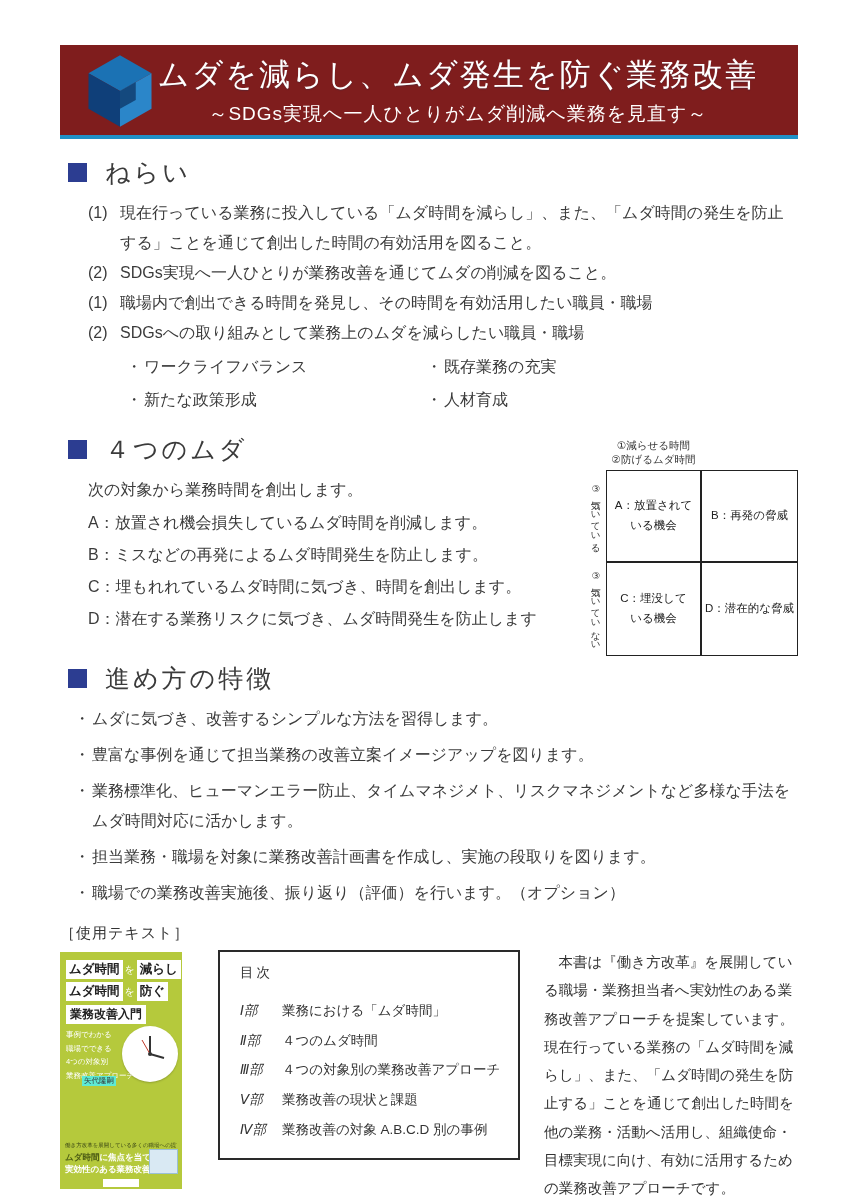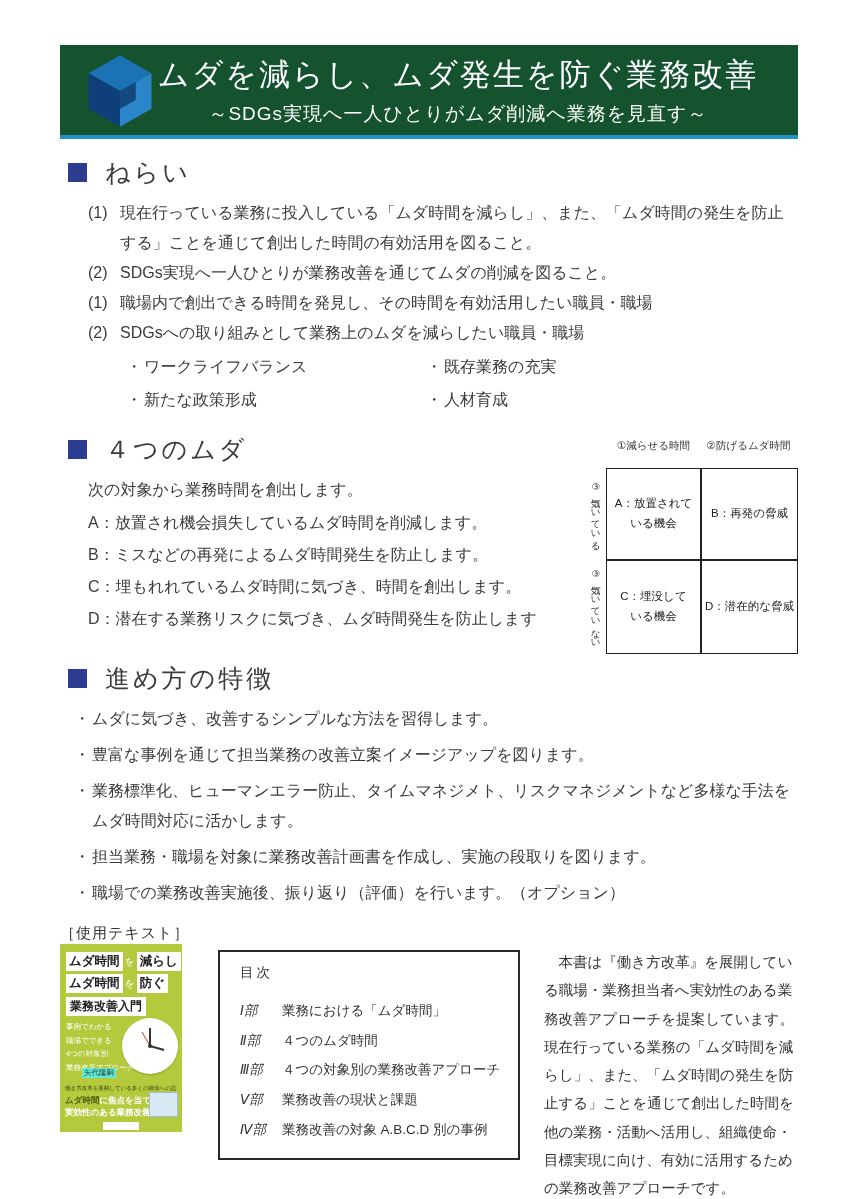--- a/index.html
+++ b/index.html
@@ -3,21 +3,21 @@
 <meta charset="utf-8">
 <style>
   html,body{margin:0;padding:0;}
   body{
     width:855px;height:1199px;background:#ffffff;overflow:hidden;
     font-family:"Liberation Sans","DejaVu Sans",sans-serif;color:#3b3b3b;
   }
   .page{box-sizing:border-box;width:855px;height:1199px;padding:45px 57px 0 60px;}
 
   
-  .banner{position:relative;height:90px;background:#14532d;border-bottom:4px solid #2191c7;
+  .banner{position:relative;height:90px;background:#7f1d1d;border-bottom:4px solid #2191c7;
     display:flex;align-items:center;}
   .cube{position:absolute;left:24px;top:9px;width:72px;height:74px;}
   .banner-text{flex:1;text-align:center;color:#fff;padding-left:58px;}
   .banner-title{font-size:31px;letter-spacing:2px;text-shadow:0 1px 1px rgba(0,60,100,.25);}
   .banner-sub{font-size:19px;margin-top:5px;letter-spacing:1px;}
 
   
   .sec-head{display:flex;align-items:center;gap:18px;margin:17px 8px 9px;}
   .sq{width:19px;height:19px;background:#2c3d91;flex:none;}
   .sec-title{font-size:25px;color:#3b3b3b;letter-spacing:3px;}
@@ -30,41 +30,41 @@
     font-size:16px;line-height:33px;margin-top:2px;}
   .bul{display:flex;}
   .dot{width:18px;flex:none;}
 
   
   .muda4{position:relative;min-height:212px;}
   .muda4-left{width:545px;}
   .intro{font-size:16px;line-height:30px;padding-left:28px;margin-bottom:2px;}
   .abcd-item{font-size:16px;line-height:32px;padding-left:28px;}
   .matrix{position:absolute;right:0;top:6px;width:214px;}
-  .matrix-heads{display:flex;margin-left:22px;font-size:10.5px;color:#333;margin-bottom:15px;}
+  .matrix-heads{display:flex;margin-left:22px;font-size:10.5px;color:#333;margin-bottom:3px;flex-direction:column;}
   .matrix-heads span{width:95px;text-align:center;white-space:nowrap;}
   .matrix-body{display:flex;}
   .matrix-rowlabels{width:22px;display:flex;flex-direction:column;}
   .rowlabel{height:92px;display:flex;align-items:center;justify-content:center;
     writing-mode:vertical-rl;text-orientation:upright;font-size:9.5px;color:#333;letter-spacing:0;}
   .matrix-grid{display:grid;grid-template-columns:95px 95px;border:1px solid #222;}
   .mcell{height:92px;box-sizing:border-box;display:flex;align-items:center;justify-content:center;
     text-align:center;font-size:11.5px;line-height:1.7;white-space:pre-line;color:#222;}
   .mcell.c1{border-right:2px solid #222;}
   .mcell.r1{border-bottom:2px solid #222;}
 
   
   .feat{padding-left:14px;}
   .feat .bul{font-size:16px;line-height:30px;margin-bottom:6px;max-width:730px;}
 
   
   .texts{display:flex;margin-top:16px;}
   .tb-col1{width:126px;flex:none;}
-  .tb-label{font-size:15px;color:#333;margin-bottom:1px;letter-spacing:1px;white-space:nowrap;}
-  .cover{position:relative;width:122px;height:188px;background:#b5c93c;box-sizing:border-box;
+  .tb-label{font-size:15px;color:#333;margin-bottom:9px;letter-spacing:1px;white-space:nowrap;}
+  .cover{position:relative;width:122px;height:237px;background:#b5c93c;box-sizing:border-box;
     padding:8px 6px 0;}
   .trow{display:flex;gap:2px;margin-bottom:3px;align-items:stretch;}
   .tbox{background:#fff;color:#222;font-weight:bold;font-size:12.5px;padding:1px 3px;white-space:nowrap;}
   .tjoin{color:#fff;font-size:10px;align-self:center;}
   .tbox3{background:#fff;color:#222;font-weight:bold;font-size:12px;padding:1px 4px;
     display:inline-block;margin-bottom:4px;white-space:nowrap;}
   .subs{font-size:7.5px;color:#fff;line-height:1.8;}
   .author{position:absolute;left:22px;top:124px;background:#5eead4;font-size:7.5px;
     padding:0 2px;color:#333;}
   .clock{position:absolute;right:4px;top:74px;width:56px;height:56px;background:#fff;

